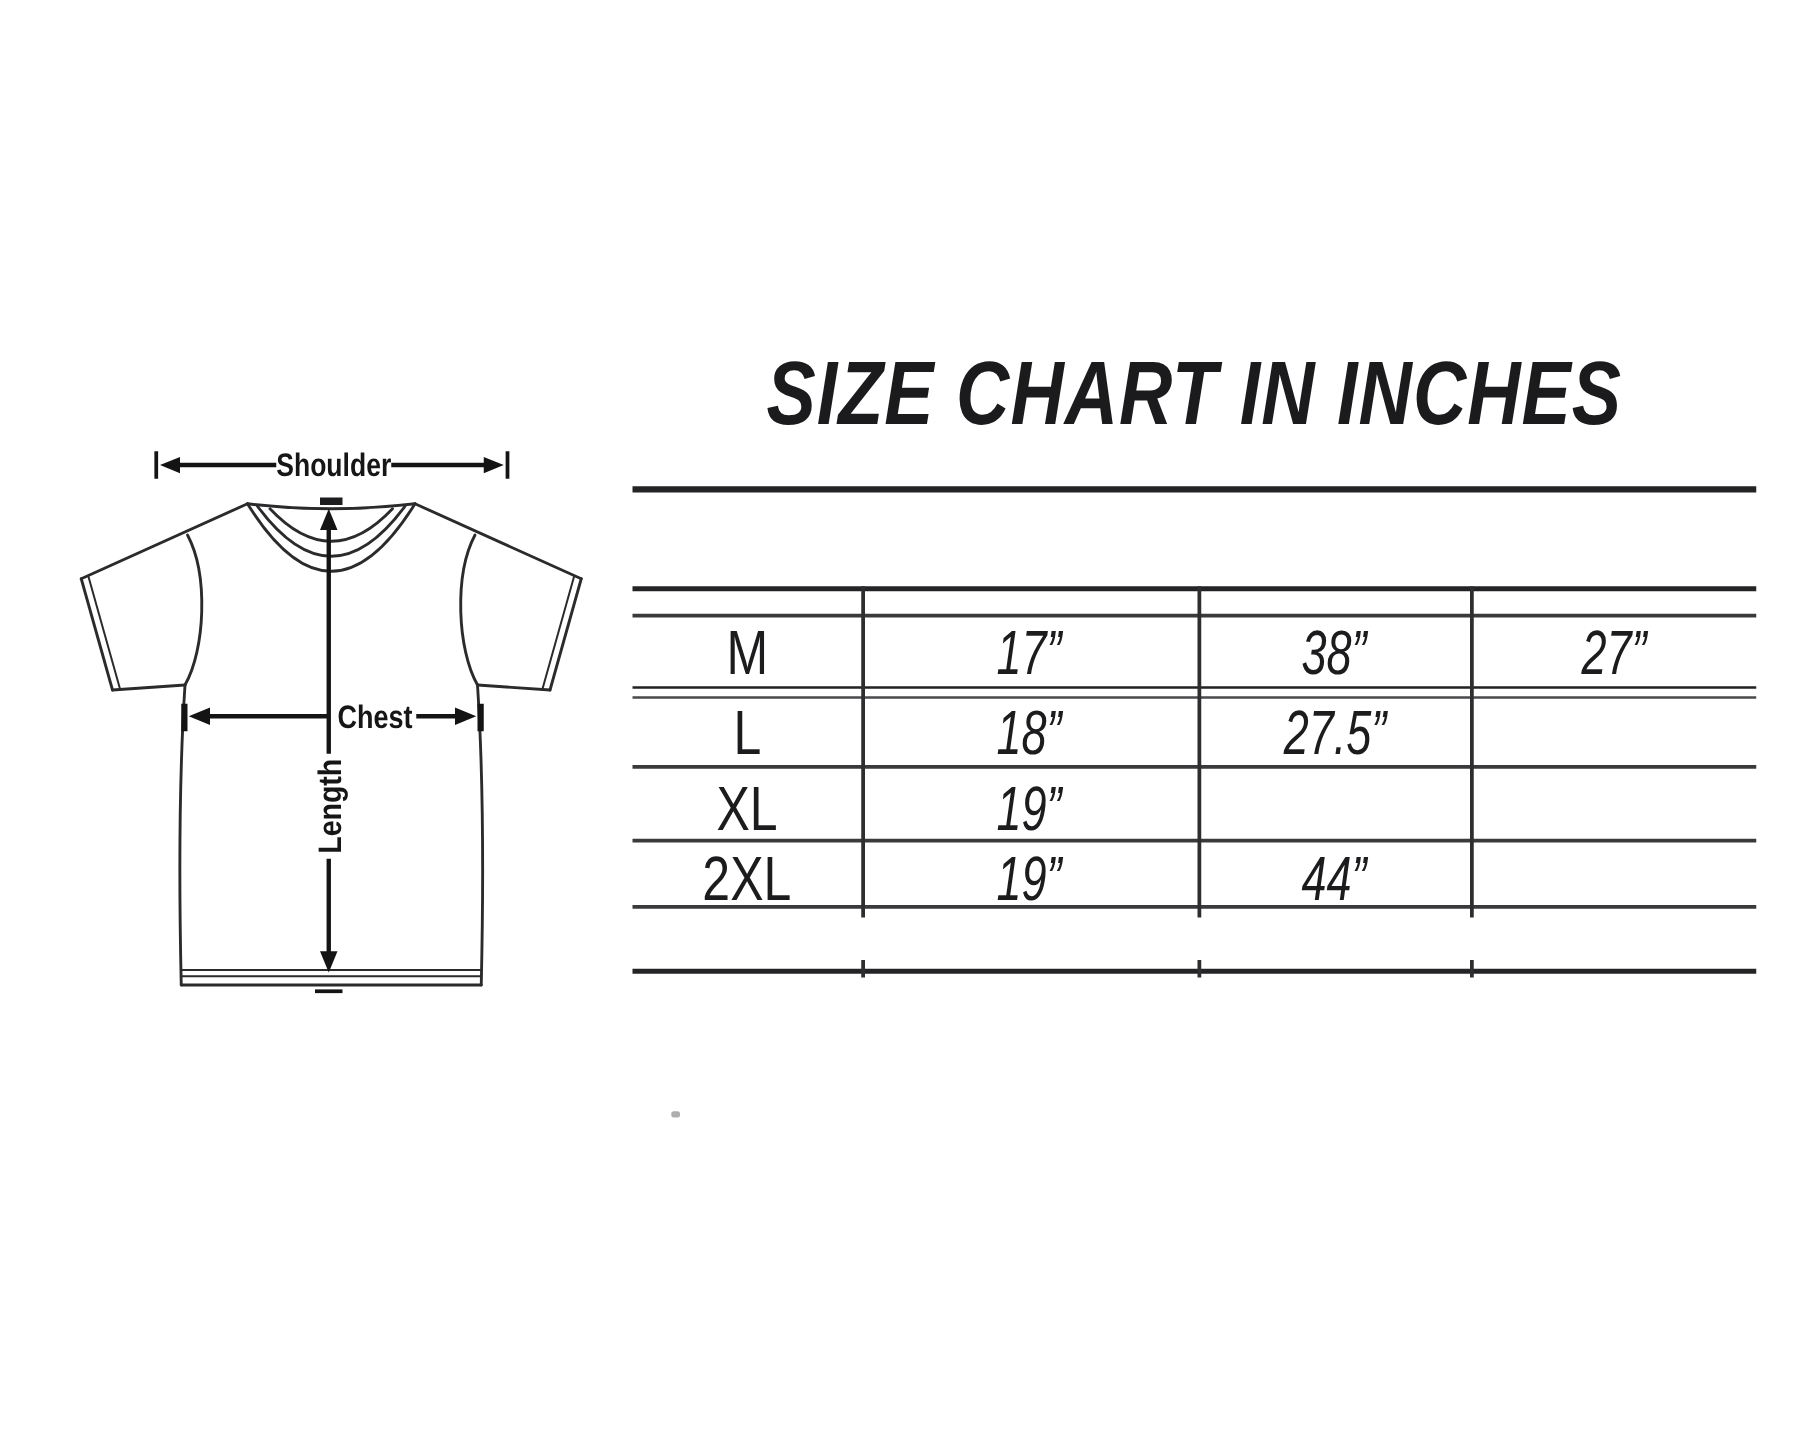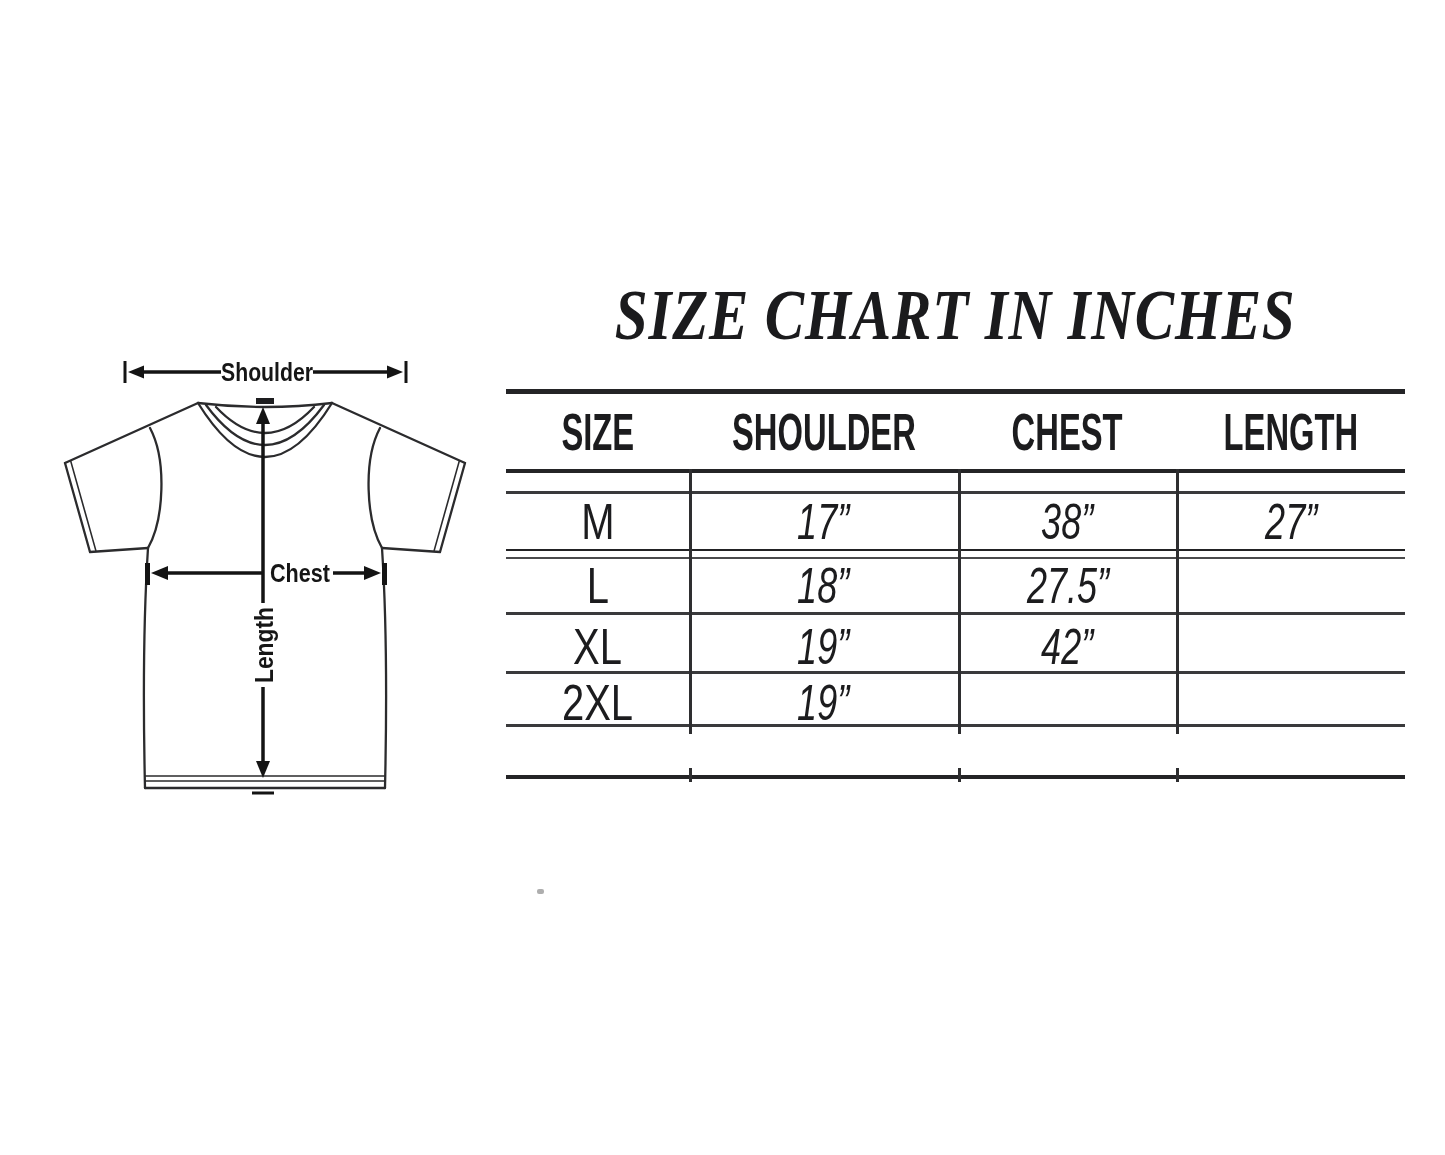--- a/index.html
+++ b/index.html
@@ -8,21 +8,21 @@
     background:#ffffff;
     position:relative;
     overflow:hidden;
     font-family:"Liberation Sans", sans-serif;
     color:#1d1d1f;
   }
   
   .title{
     position:absolute;
     left:506px; top:278px; width:899px; height:74px;
-    display:flex; align-items:center; justify-content:center;font-family:Liberation Serif, serif;
+    display:flex; align-items:center; justify-content:center;
   }
   .title span{
     display:inline-block;
     font-size:72px;
     font-style:italic;
     font-weight:bold;
     letter-spacing:1px;
     transform:scaleX(0.82);
     white-space:nowrap;
     color:#1b1b1d;
@@ -169,34 +169,20 @@
   <div class="hline med" style="top:386px;"></div>
 
   <div class="vline" style="left:183px; top:80px; height:265px;"></div>
   <div class="vline" style="left:452px; top:80px; height:265px;"></div>
   <div class="vline" style="left:670px; top:80px; height:265px;"></div>
 
   <div class="vline" style="left:183px; top:379px; height:14px;"></div>
   <div class="vline" style="left:452px; top:379px; height:14px;"></div>
   <div class="vline" style="left:670px; top:379px; height:14px;"></div>
 
-  <div class="trow" style="top:8px; height:70px;">
-    <div class="tcell">
-        <span class="hdr-text">SIZE</span>
-      </div>
-    <div class="tcell">
-        <span class="hdr-text">SHOULDER</span>
-      </div>
-    <div class="tcell">
-        <span class="hdr-text">CHEST</span>
-      </div>
-    <div class="tcell">
-        <span class="hdr-text">LENGTH</span>
-      </div>
-  </div>
 
   <div class="trow" style="top:104px; height:56px;">
     <div class="tcell">
         <span class="size-text">M</span>
       </div>
     <div class="tcell">
         <span class="val-text">17”</span>
       </div>
     <div class="tcell">
         <span class="val-text">38”</span>
@@ -218,29 +204,29 @@
       </div>
   </div>
 
   <div class="trow" style="top:226px; height:64px;">
     <div class="tcell">
         <span class="size-text">XL</span>
       </div>
     <div class="tcell">
         <span class="val-text">19”</span>
       </div>
-    <div class="tcell">
-        <span class="val-text">42”</span>
-      </div>
   </div>
 
   <div class="trow" style="top:285px; height:36px;">
     <div class="tcell">
         <span class="size-text">2XL</span>
       </div>
     <div class="tcell">
         <span class="val-text">19”</span>
       </div>
+    <div class="tcell">
+        <span class="val-text">44”</span>
+      </div>
   </div>
 
 </div>
 
 <div class="stray"></div>
 
 </body></html>

